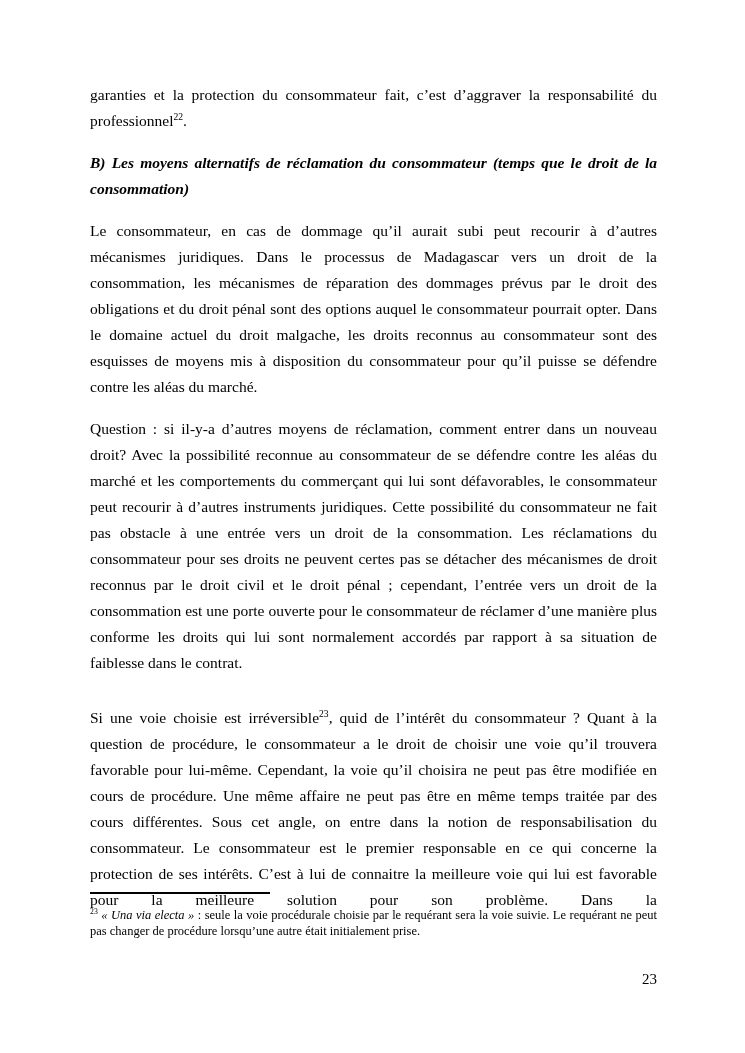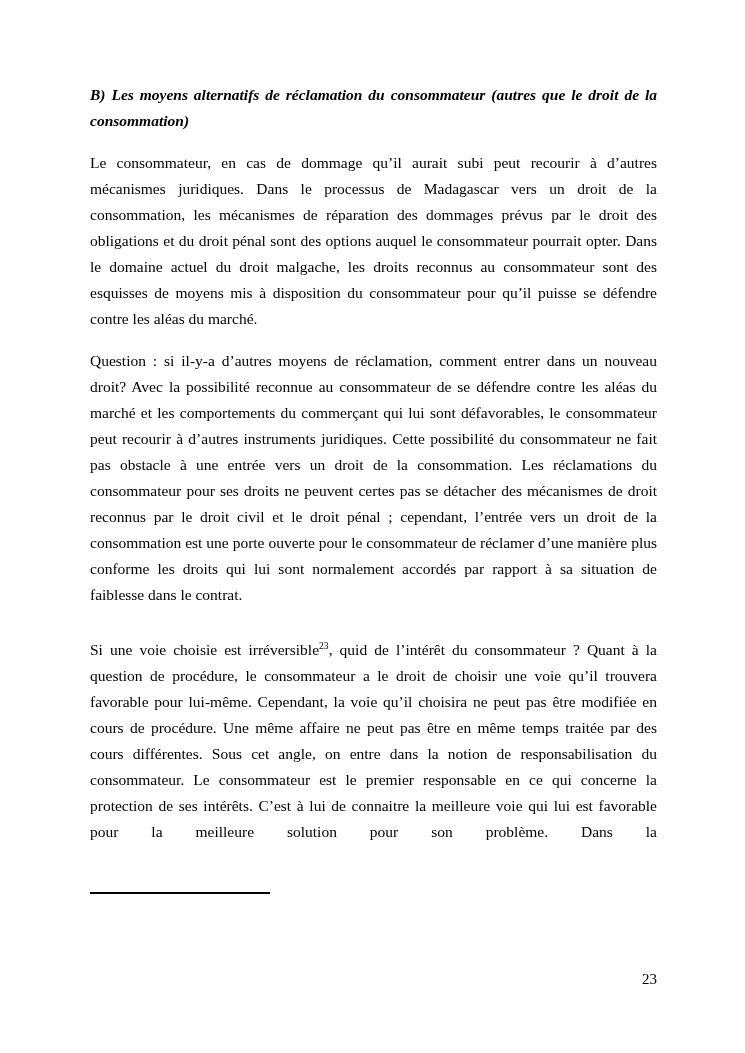--- a/index.html
+++ b/index.html
@@ -75,32 +75,34 @@
     line-height: 16px;
   }
 </style>
 </head>
 <body>
 
 <div class="page">
 
   <div class="content">
 
+    <p class="body-text"><span>garanties et la protection du consommateur fait, c’est d’aggraver la responsabilité du professionnel</span><sup class="fn-ref">22</sup><span>.</span></p>
 
-    <p class="heading">B) Les moyens alternatifs de réclamation du consommateur (autres que le droit de la consommation)</p>
+    <p class="heading">B) Les moyens alternatifs de réclamation du consommateur (temps que le droit de la consommation)</p>
 
     <p class="body-text">Le consommateur, en cas de dommage qu’il aurait subi peut recourir à d’autres mécanismes juridiques. Dans le processus de Madagascar vers un droit de la consommation, les mécanismes de réparation des dommages prévus par le droit des obligations et du droit pénal sont des options auquel le consommateur pourrait opter. Dans le domaine actuel du droit malgache, les droits reconnus au consommateur sont des esquisses de moyens mis à disposition du consommateur pour qu’il puisse se défendre contre les aléas du marché.</p>
 
     <p class="body-text">Question : si il-y-a d’autres moyens de réclamation, comment entrer dans un nouveau droit? Avec la possibilité reconnue au consommateur de se défendre contre les aléas du marché et les comportements du commerçant qui lui sont défavorables, le consommateur peut recourir à d’autres instruments juridiques. Cette possibilité du consommateur ne fait pas obstacle à une entrée vers un droit de la consommation. Les réclamations du consommateur pour ses droits ne peuvent certes pas se détacher des mécanismes de droit reconnus par le droit civil et le droit pénal ; cependant, l’entrée vers un droit de la consommation est une porte ouverte pour le consommateur de réclamer d’une manière plus conforme les droits qui lui sont normalement accordés par rapport à sa situation de faiblesse dans le contrat.</p>
 
     <p class="body-text last-justify"><span>Si une voie choisie est irréversible</span><sup class="fn-ref">23</sup><span>, quid de l’intérêt du consommateur ? Quant à la question de procédure, le consommateur a le droit de choisir une voie qu’il trouvera favorable pour lui-même. Cependant, la voie qu’il choisira ne peut pas être modifiée en cours de procédure. Une même affaire ne peut pas être en même temps traitée par des cours différentes. Sous cet angle, on entre dans la notion de responsabilisation du consommateur. Le consommateur est le premier responsable en ce qui concerne la protection de ses intérêts. C’est à lui de connaitre la meilleure voie qui lui est favorable pour la meilleure solution pour son problème. Dans la</span></p>
 
   </div>
 
   <div class="footnotes">
     <div class="fn-sep"></div>
 
 
+    <p class="footnote"><sup class="fn-ref">23</sup><span class="italic"> « Una via electa »</span><span> : seule la voie procédurale choisie par le requérant sera la voie suivie. Le requérant ne peut pas changer de procédure lorsqu’une autre était initialement prise.</span></p>
   </div>
 
   <div class="page-number">23</div>
 
 </div>
 
 </body></html>

